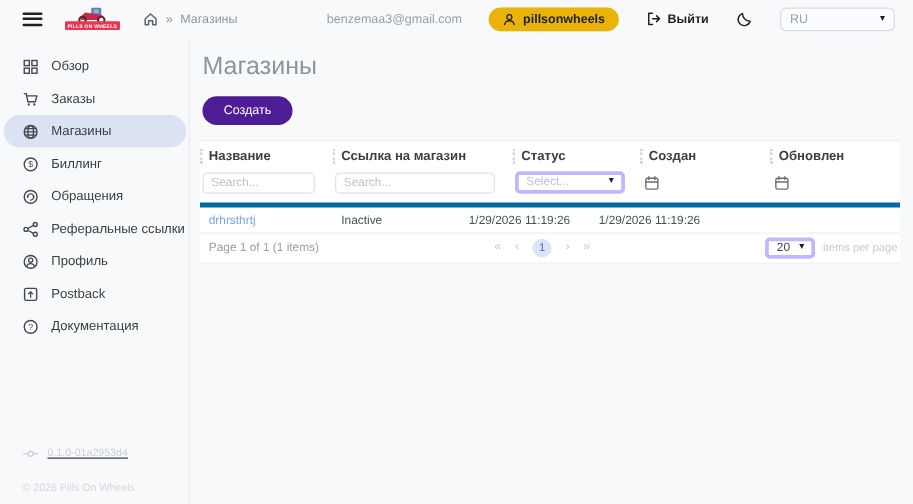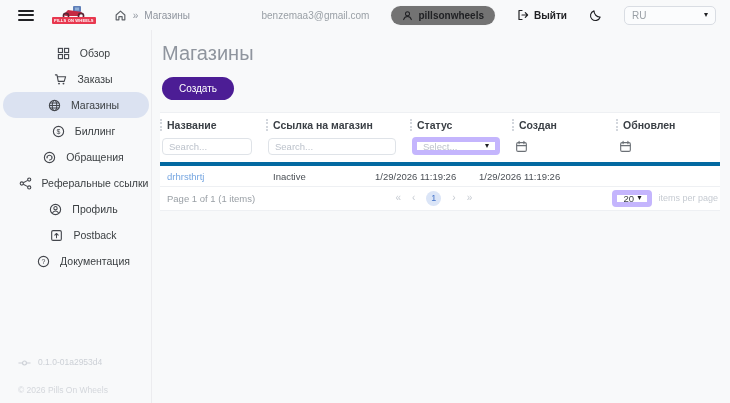--- a/index.html
+++ b/index.html
@@ -25,21 +25,21 @@
   .logo { margin-left:18px; display:flex; flex-direction:column; align-items:center; cursor:pointer; }
   .logo-banner {
     font-size:4px; font-weight:bold; letter-spacing:.2px;
     background:#e8384f; color:#fff; padding:1px 2px; border-radius:1px;
     margin-top:-2px; white-space:nowrap;
   }
   .breadcrumb { margin-left:18px; display:flex; align-items:center; gap:6px; font-size:10px; color:#8f959e; }
   .topbar-right { display:flex; align-items:center; gap:22px;margin-left:18px; }
   .email { font-size:10px; color:#9aa0a6; }
   .account-pill {
-    background:#737373; border-radius:999px; padding:4px 11px;
+    background:#eab308; border-radius:999px; padding:4px 11px;
     display:flex; align-items:center; gap:5px;
     box-shadow:0 0 2px rgba(0,0,0,.06); cursor:pointer;
   }
   .account-pill .label { font-size:10px; font-weight:bold; color:#202124; }
   .logout { display:flex; align-items:center; gap:5px; cursor:pointer; }
   .logout .label { font-size:10px; font-weight:bold; color:#202124; }
   .moon-btn { cursor:pointer; display:flex; }
   .lang-select {
     width:92px; height:19px; border:1px solid #d9dde3; border-radius:5px;
     background:#fbfcfd; display:flex; align-items:center; justify-content:space-between;
@@ -50,26 +50,25 @@
 
   
   .app { display:flex; height:373px; }
   .sidebar { width:152px; display:flex; flex-direction:column; padding-top:10px; position:relative; }
   .sidebar::after { content:""; position:absolute; right:0; top:0; bottom:0; width:1px; background:#ececef; }
   .nav-item {
     display:flex; align-items:center; gap:10px;
     height:26px; margin:0 3px; padding-left:15px;
     border-radius:13px; font-size:10.5px; color:#3c4043; cursor:pointer;
     white-space:nowrap;
-    justify-content:center;
   }
   .nav-item.selected { background:#dbe2f1; }
   .nav-icon { width:13px; height:13px; flex:0 0 13px; }
   .sidebar-footer { margin-top:auto; padding:0 0 8px 18px; }
-  .version-row { display:flex; align-items:flex-end; gap:7px; margin-bottom:18px; }
+  .version-row { display:flex; align-items:flex-end; gap:7px; margin-bottom:18px;text-decoration:underline; }
   .version-text { font-size:8.5px; color:#ccd0d6; }
   .copyright { font-size:8.5px; color:#d4d7dc; }
 
   
   .main { flex:1; padding:8px 10px 0 8px; }
   .page-title { font-size:20px; font-weight:400; color:#8f959e; margin:4px 0 12px 2px; }
   .create-btn {
     display:inline-block; border:none; cursor:pointer;
     background:#4c1d95; color:#fff; font-size:10px; font-family:inherit;
     padding:6px 17px; border-radius:13px; margin:0 0 12px 2px;
@@ -87,22 +86,22 @@
   }
   .filter-row { padding:2px 0 7px; align-items:center; }
   .filter-cell { padding-left:2px; display:flex; align-items:center; }
   .search-input {
     height:17px; border:1px solid #dfe3e8; border-radius:4px;
     font-size:9.5px; font-family:inherit; color:#444; padding:0 6px; background:#fff;
   }
   .search-input::placeholder { color:#bcc2cb; }
   .w-name { width:90px; } .w-link { width:128px; }
   .fake-select {
-    height:18px; border:5px solid #c4b5fd; border-radius:4px; background:#fff;
-    display:flex; align-items:center; justify-content:space-between;
+    height:18px; border:3px solid #c4b5fd; border-radius:4px; background:#fff;
+    display:flex; justify-content:space-between;
     padding:0 6px; cursor:pointer;
   }
   .status-select { width:88px; }
   .fake-select .placeholder { font-size:9.5px; color:#bcc2cb; }
   .cal-btn { cursor:pointer; display:flex; padding:1px; }
   .data-row { border-top:4px solid #0369a1; padding:5px 0 4px; font-size:9.5px; color:#4a4f55; }
   .cell { padding-left:7px; white-space:nowrap; overflow:hidden; }
   .store-link { color:#76a6e1; text-decoration:none; cursor:pointer; }
 
   .pagination {

